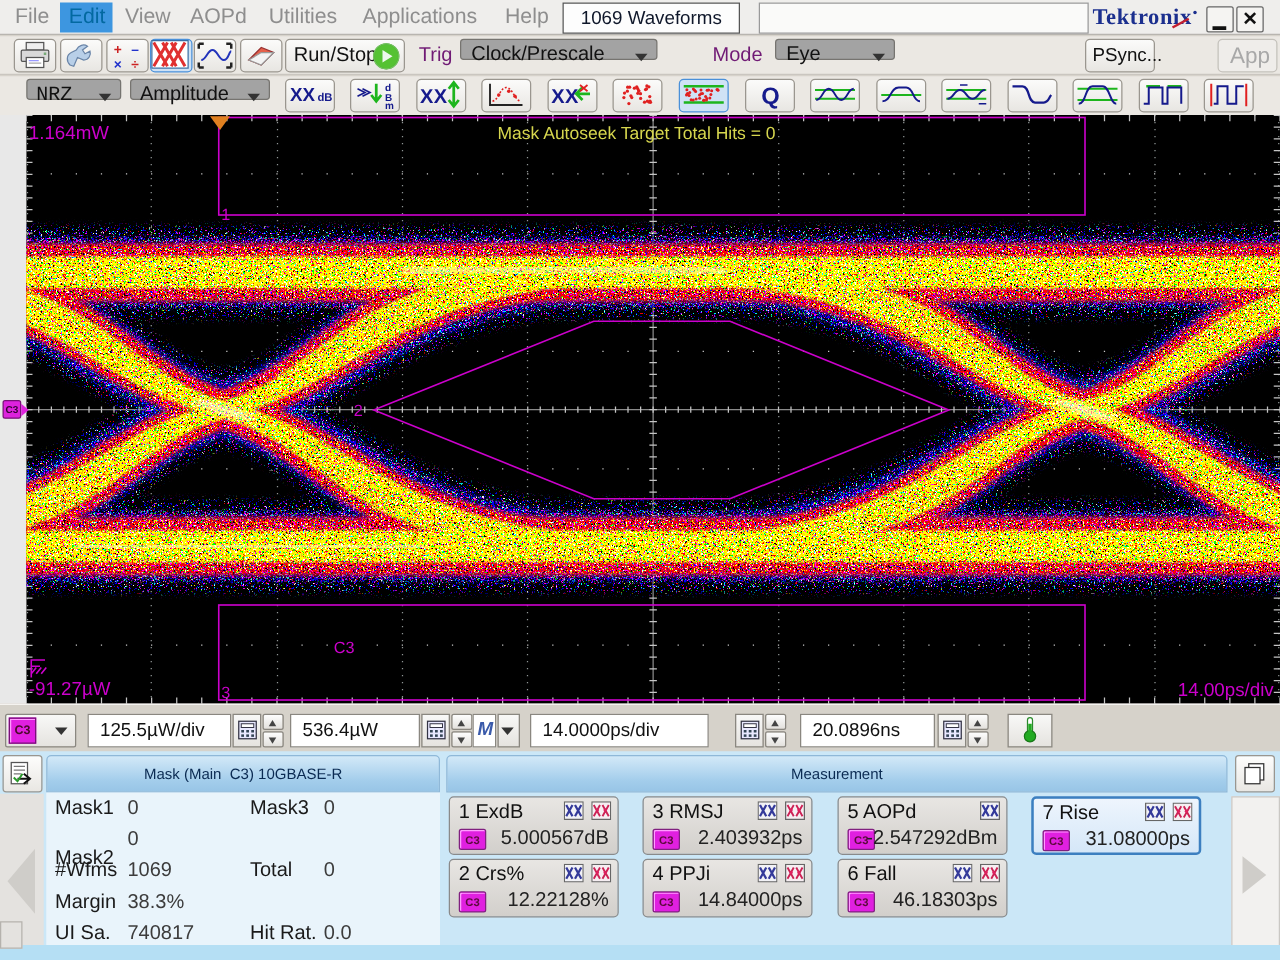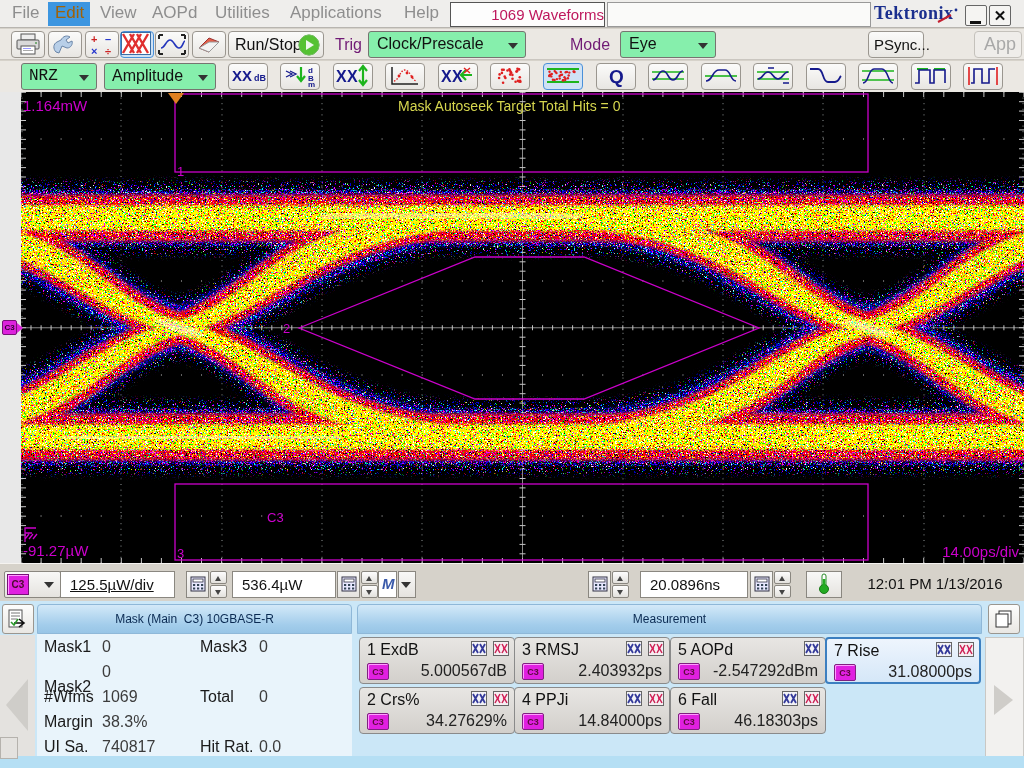--- a/index.html
+++ b/index.html
@@ -1,67 +1,67 @@
 <!DOCTYPE html>
 <html><head><meta charset="utf-8">
 <style>
 *{margin:0;padding:0;box-sizing:border-box;}
 html,body{width:1024px;height:768px;overflow:hidden;font-family:"Liberation Sans",sans-serif;}
 body{position:relative;background:#d6d2ca;}
 .abs{position:absolute;}
 
 #titlebar{left:0;top:0;width:1024px;height:28px;background:#efeeec;border-bottom:1px solid #b8b5b0;}
 .menu{font-size:17px;color:#8e8e8e;position:absolute;top:3px;}
-#cntbox{left:450px;top:2px;width:155px;height:25px;background:#fdfdfd;border:1px solid #555;
-  font-size:15px;color:#be185d;text-align:right;line-height:23px;}
+#cntbox{left:450px;top:2px;width:142px;height:25px;background:#fdfdfd;border:1px solid #555;
+  font-size:15px;color:#0f172a;text-align:center;line-height:23px;}
 #cntbox2{left:607px;top:2px;width:264px;height:25px;background:#fafaf9;border:1px solid #999;}
 .winbtn{top:5px;width:22px;height:21px;background:#f5f4f2;border:1px solid #666;border-radius:2px;
  text-align:center;font-weight:bold;color:#111;}
 
 #tb1{left:0;top:29px;width:1024px;height:31px;background:#ebe8e3;border-bottom:1px solid #cac6c0;}
 #tb2{left:0;top:61px;width:1024px;height:31px;background:#ebe8e3;}
 .tbtn{top:2px;height:27px;background:linear-gradient(#fbfbfa,#e8e6e2);border:1px solid #9a968f;border-radius:4px;}
-.cbo{top:2px;height:27px;background:#86efac;border:1px solid #767470;border-radius:3px;font-size:16px;color:#111;}
+.cbo{top:2px;height:17px;background:#a3a3a3;border:1px solid #767470;border-radius:3px;font-size:16px;color:#111;}
 .cbo .ar, .dar{position:absolute;right:7px;top:11px;width:0;height:0;border-left:5px solid transparent;
  border-right:5px solid transparent;border-top:6px solid #333;}
 .lbl{font-size:16px;color:#701a75;position:absolute;}
 
 #plot{left:0;top:92px;width:1024px;height:471px;background:#e8e8e8;}
 #psvg{position:absolute;left:21px;top:0;}
 
 #sbar{left:0;top:563px;width:1024px;height:38px;background:#d6d2ca;border-top:1px solid #f5f3f0;}
 .sfield{top:7px;height:27px;background:#fff;border:1px solid #8a8780;font-size:15px;color:#111;
   padding-left:9px;line-height:25px;}
 .sbtn{top:7px;height:27px;background:linear-gradient(#f8f8f7,#e5e3df);border:1px solid #8a8780;}
 
 #bot{left:0;top:601px;width:1024px;height:167px;background:#cbe7f7;}
 .phead{top:3px;height:30px;background:linear-gradient(#d3e9f8,#a3cdeb 70%,#98c5e6);border:1px solid #8fb8d8;
  border-radius:4px 4px 0 0;font-size:12px;color:#0a2a52;text-align:center;line-height:28px;}
 .pbody{background:#e9f4fb;}
 .mrow{position:absolute;font-size:16px;color:#1a1a1a;}
 .mval{color:#3c3c3c;}
-.tile{position:absolute;width:156px;height:47px;background:linear-gradient(#e8e6e3,#d2cfcb);
+.tile{position:absolute;width:136px;height:47px;background:linear-gradient(#e8e6e3,#d2cfcb);
  border:1px solid #8a8a8a;border-radius:4px;}
 .tile.sel{background:linear-gradient(#eef5fd,#d5e7f8);border:2px solid #3c7fc0;}
 .tname{position:absolute;left:7px;top:3px;font-size:16px;color:#111;}
 .tval{position:absolute;right:7px;top:24px;font-size:16px;color:#222;}
 .chip{position:absolute;left:7px;top:25px;width:22px;height:17px;background:#e020e0;border:1px solid #802080;
  border-radius:2px;font-size:9px;font-weight:bold;color:#5a0a3a;text-align:center;line-height:16px;
  box-shadow:inset 1px 1px 0 #ff9cff;}
 </style></head><body>
 
 <div id="titlebar" class="abs">
     <div class="abs" style="left:48px;top:2px;width:42px;height:24px;background:#3d96e0;"></div>
     <div class="menu" style="left:12px;">File</div>
     <div class="menu" style="left:100px;">View</div>
     <div class="menu" style="left:152px;">AOPd</div>
     <div class="menu" style="left:215px;">Utilities</div>
     <div class="menu" style="left:290px;">Applications</div>
     <div class="menu" style="left:404px;">Help</div>
-    <div class="menu" style="left:55px;color:#a16207;">Edit</div>
+    <div class="menu" style="left:55px;color:#0369a1;">Edit</div>
     <div id="cntbox" class="abs">1069 Waveforms</div>
     <div id="cntbox2" class="abs"></div>
     <svg class="abs" style="left:874px;top:4px;" width="86" height="21" viewBox="0 0 86 21">
 <text x="0" y="15" font-family="Liberation Serif,serif" font-size="18" font-weight="bold" fill="#1b2f8e" letter-spacing="-1" textLength="78">Tektronix</text>
 <path d="M64 18 L77 11" stroke="#c42030" stroke-width="2" fill="none"></path>
 <circle cx="82" cy="6" r="1.4" fill="#1b2f8e"></circle>
     </svg>
     <div class="winbtn abs" style="left:965px;">
       <div class="abs" style="left:4px;top:15px;width:11px;height:3px;background:#111;"></div>
     </div>
@@ -454,21 +454,21 @@
       <path d="M4,450 V436 H15 M4,441 H11 M4,447 l4,-5 M8,447 l4,-5 M12,447 l4,-5" stroke="#cc00cc" stroke-width="1.3" fill="none"></path>
     </svg>
     <div class="abs" style="left:2px;top:228px;width:15px;height:15px;background:#dd22dd;border:1px solid #771177;border-radius:2px;font-size:8px;font-weight:bold;color:#330033;text-align:center;line-height:14px;">C3</div>
     <div class="abs" style="left:17px;top:231px;width:0;height:0;border-top:5px solid transparent;border-bottom:5px solid transparent;border-left:6px solid #dd22dd;"></div>
   </div>
 <div id="sbar" class="abs">
     <div class="sbtn abs" style="left:4px;width:57px;border-radius:2px;">
 <div style="position:absolute;left:2px;top:2px;width:22px;height:21px;background:#e020e0;border:1px solid #771177;font-size:10px;font-weight:bold;color:#4a0a2a;text-align:center;line-height:20px;box-shadow:inset 1px 1px 0 #ff9cff;">C3</div>
 <div class="dar" style="right:6px;top:10px;"></div>
     </div>
-    <div class="sfield abs" style="left:60px;width:115px;text-decoration:underline;">125.5µW/div</div>
+    <div class="sfield abs" style="left:70px;width:115px;">125.5µW/div</div>
     <div class="sbtn abs" style="left:186px;width:23px;">
       <svg width="17" height="17" viewBox="0 0 17 17" style="position:absolute;left:3px;top:4px;">
 <rect x="1" y="1" width="14" height="14" fill="#e8e8ff" stroke="#334"></rect>
 <rect x="3" y="3" width="10" height="3" fill="#fff" stroke="#334" stroke-width="0.8"></rect>
 <g fill="#345">
           <rect x="3" y="8" width="2.2" height="2"></rect>
           <rect x="7" y="8" width="2.2" height="2"></rect>
           <rect x="11" y="8" width="2.2" height="2"></rect>
 <rect x="3" y="11.5" width="2.2" height="2"></rect>
           <rect x="7" y="11.5" width="2.2" height="2"></rect>
@@ -506,20 +506,21 @@
 <div style="position:absolute;left:0;top:14px;width:100%;height:13px;background:linear-gradient(#fdfdfd,#e3e1dd);border:1px solid #8a8780;border-radius:2px;">
 <div style="position:absolute;left:4px;top:4px;width:0;height:0;border-left:3.5px solid transparent;border-right:3.5px solid transparent;border-top:5px solid #444;"></div>
       </div>
     </div>
     <div class="sbtn abs" style="left:378px;width:19px;background:#fff;">
       <span style="position:absolute;left:3px;top:3px;font-size:15px;font-weight:bold;color:#3a5aaa;font-style:italic;">M</span>
     </div>
     <div class="sbtn abs" style="left:398px;width:18px;">
       <div class="dar" style="right:4px;top:10px;"></div>
     </div>
+    <div class="sfield abs" style="left:424px;width:143px;">14.0000ps/div</div>
     <div class="sbtn abs" style="left:588px;width:23px;">
       <svg width="17" height="17" viewBox="0 0 17 17" style="position:absolute;left:3px;top:4px;">
 <rect x="1" y="1" width="14" height="14" fill="#e8e8ff" stroke="#334"></rect>
 <rect x="3" y="3" width="10" height="3" fill="#fff" stroke="#334" stroke-width="0.8"></rect>
 <g fill="#345">
           <rect x="3" y="8" width="2.2" height="2"></rect>
           <rect x="7" y="8" width="2.2" height="2"></rect>
           <rect x="11" y="8" width="2.2" height="2"></rect>
 <rect x="3" y="11.5" width="2.2" height="2"></rect>
           <rect x="7" y="11.5" width="2.2" height="2"></rect>
@@ -558,21 +559,20 @@
 <div style="position:absolute;left:4px;top:4px;width:0;height:0;border-left:3.5px solid transparent;border-right:3.5px solid transparent;border-top:5px solid #444;"></div>
       </div>
     </div>
     <div class="sbtn abs" style="left:806px;width:36px;">
       <svg width="30" height="24" viewBox="0 0 30 24" style="position:absolute;left:2px;top:0;">
 <rect x="13" y="2" width="4" height="13" rx="2" fill="#fff" stroke="#2a8a2a"></rect>
 <circle cx="15" cy="17" r="4.5" fill="#22aa22" stroke="#187818"></circle>
 <rect x="13.6" y="7" width="2.8" height="9" fill="#22aa22"></rect>
       </svg>
     </div>
-    <div class="abs" style="left:852px;top:7px;width:166px;height:27px;font-size:15px;color:#111;text-align:center;line-height:26px;">12:01 PM 1/13/2016</div>
   </div>
 <div id="bot" class="abs">
     <div class="abs" style="left:2px;top:3px;width:32px;height:30px;background:linear-gradient(#fdfdfc,#e9e7e3);border:1px solid #9a968f;border-radius:3px;">
 <svg width="24" height="24" viewBox="0 0 24 24" style="position:absolute;left:3px;top:2px;">
 <rect x="3" y="3" width="13" height="17" fill="#fff" stroke="#555"></rect>
 <path d="M5 6 H14 M5 9 H14 M5 12 H11" stroke="#777" stroke-width="1"></path>
 <path d="M8 16 H17 M13 12 L18 16 L13 20" stroke="#111" stroke-width="1.6" fill="none"></path>
 <path d="M5 15 l3,3 4,-6" stroke="#2a9a2a" stroke-width="1.6" fill="none"></path>
       </svg>
     </div>
@@ -655,21 +655,21 @@
       <div style="position:absolute;right:5px;top:3px;"><svg width="16" height="15" viewBox="0 0 16 15" style="display:inline-block;vertical-align:top;">
 <rect x="0.5" y="0.5" width="15" height="14" fill="#f2f2f6" stroke="#666"></rect>
 <path d="M2 3 L7 12 M7 3 L2 12 M9 3 L14 12 M14 3 L9 12" stroke="#343a9a" stroke-width="1.8" fill="none"></path>
         </svg><span style="display:inline-block;width:6px;"></span><svg width="16" height="15" viewBox="0 0 16 15" style="display:inline-block;vertical-align:top;">
 <rect x="0.5" y="0.5" width="15" height="14" fill="#f6eef2" stroke="#666"></rect>
 <path d="M2 3 L7 12 M7 3 L2 12 M9 3 L14 12 M14 3 L9 12" stroke="#cc2255" stroke-width="1.5" fill="none"></path>
 <circle cx="5" cy="7" r="1.2" fill="#e02060"></circle>
           <circle cx="11" cy="7" r="1.2" fill="#e02060"></circle>
         </svg></div>
       <div class="chip">C3</div>
-      <div class="tval">34.27629%</div>
+      <div class="tval">12.22128%</div>
     </div>
     <div class="tile abs" style="left:514px;top:86px;">
       <div class="tname">4 PPJi</div>
       <div style="position:absolute;right:5px;top:3px;"><svg width="16" height="15" viewBox="0 0 16 15" style="display:inline-block;vertical-align:top;">
 <rect x="0.5" y="0.5" width="15" height="14" fill="#f2f2f6" stroke="#666"></rect>
 <path d="M2 3 L7 12 M7 3 L2 12 M9 3 L14 12 M14 3 L9 12" stroke="#343a9a" stroke-width="1.8" fill="none"></path>
         </svg><span style="display:inline-block;width:6px;"></span><svg width="16" height="15" viewBox="0 0 16 15" style="display:inline-block;vertical-align:top;">
 <rect x="0.5" y="0.5" width="15" height="14" fill="#f6eef2" stroke="#666"></rect>
 <path d="M2 3 L7 12 M7 3 L2 12 M9 3 L14 12 M14 3 L9 12" stroke="#cc2255" stroke-width="1.5" fill="none"></path>
 <circle cx="5" cy="7" r="1.2" fill="#e02060"></circle>

